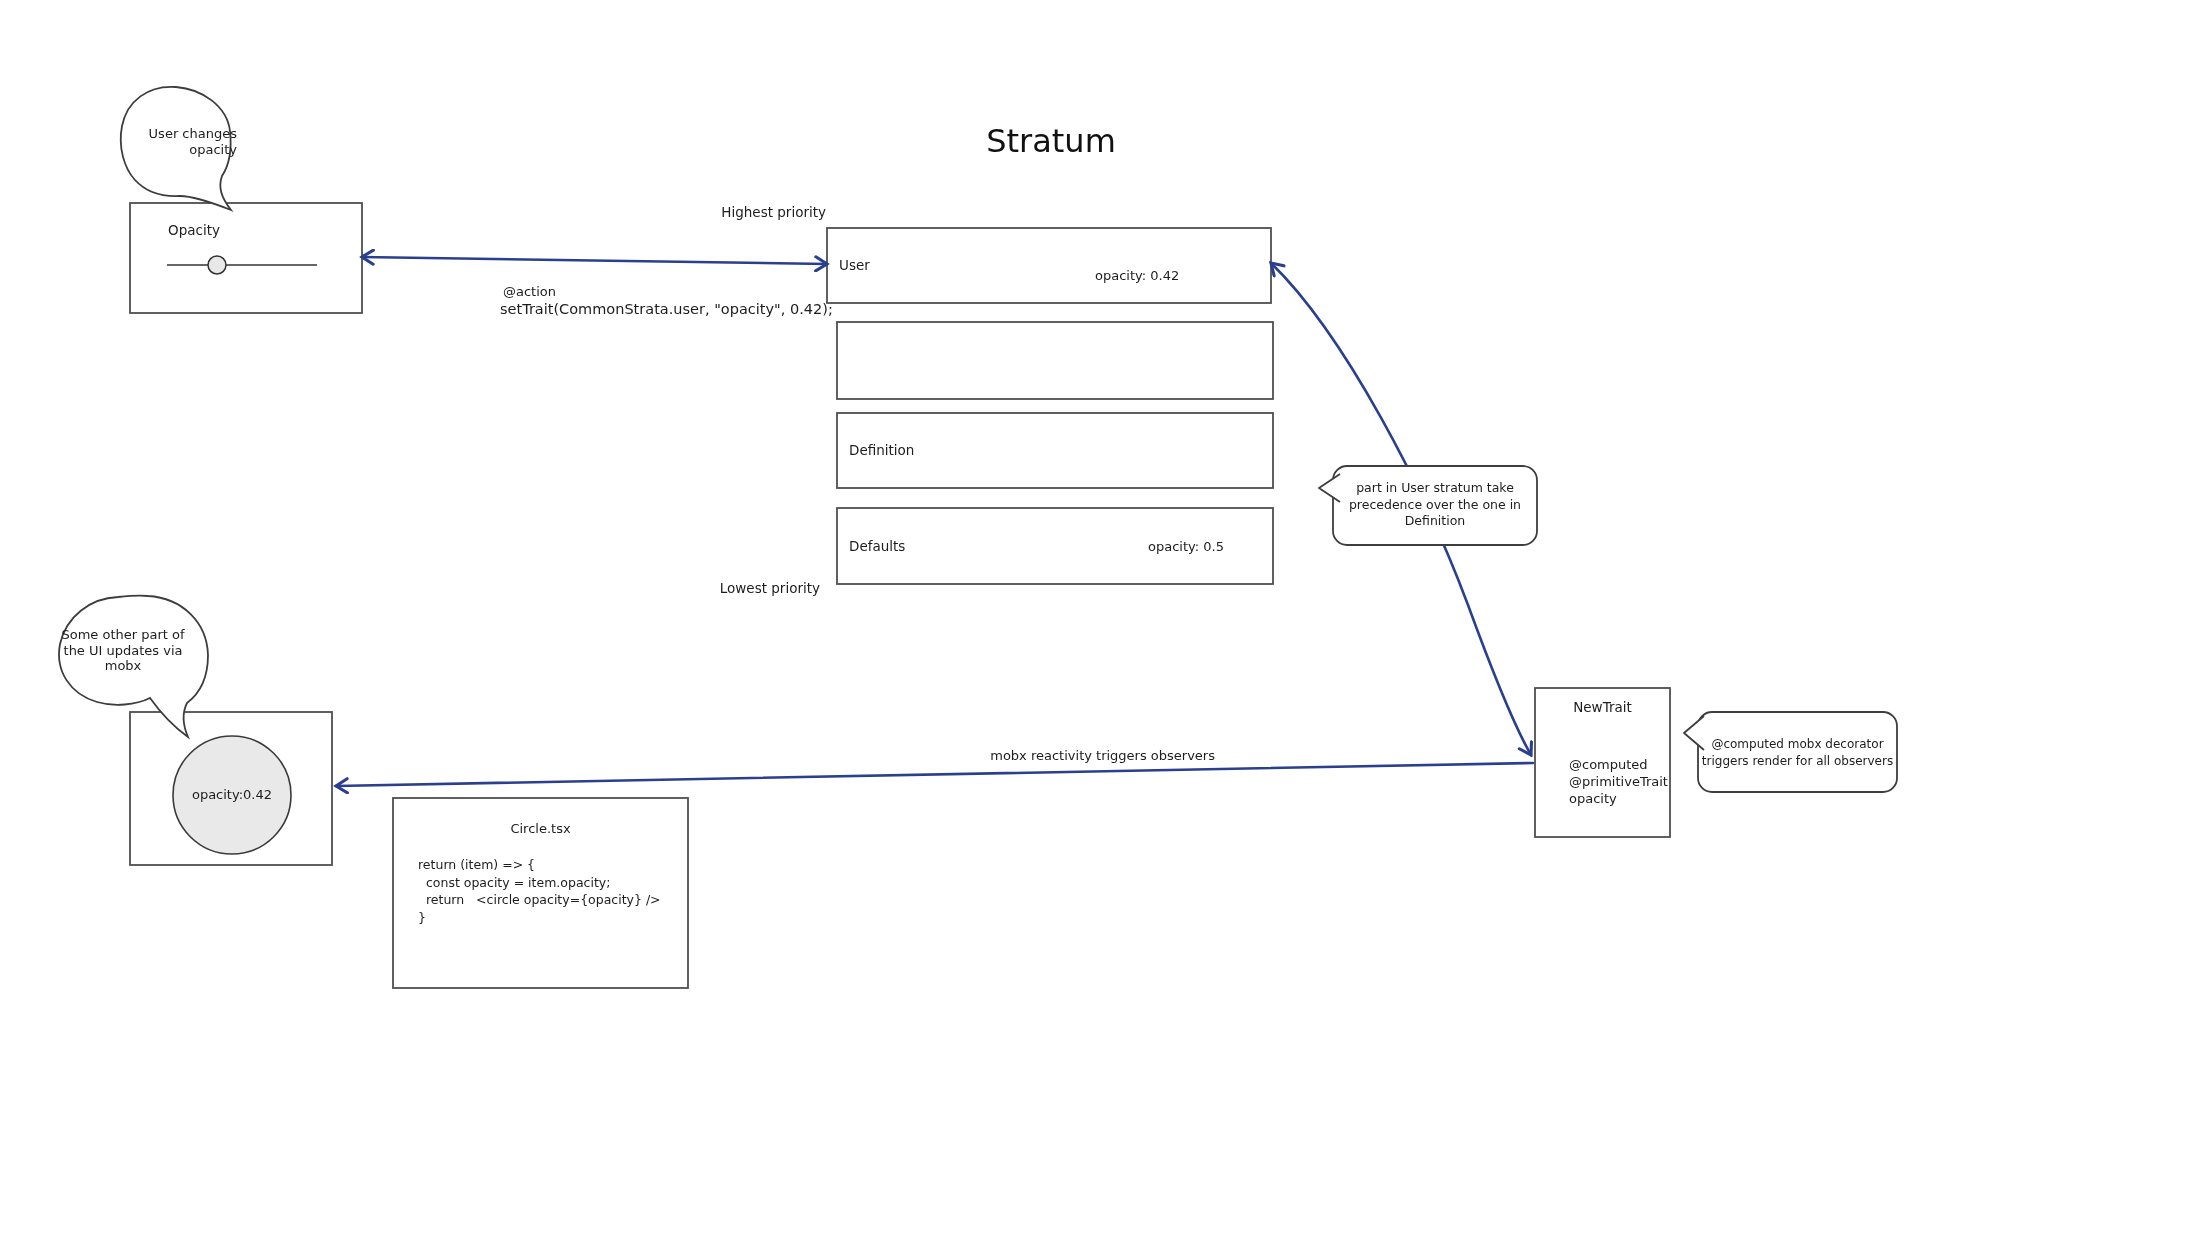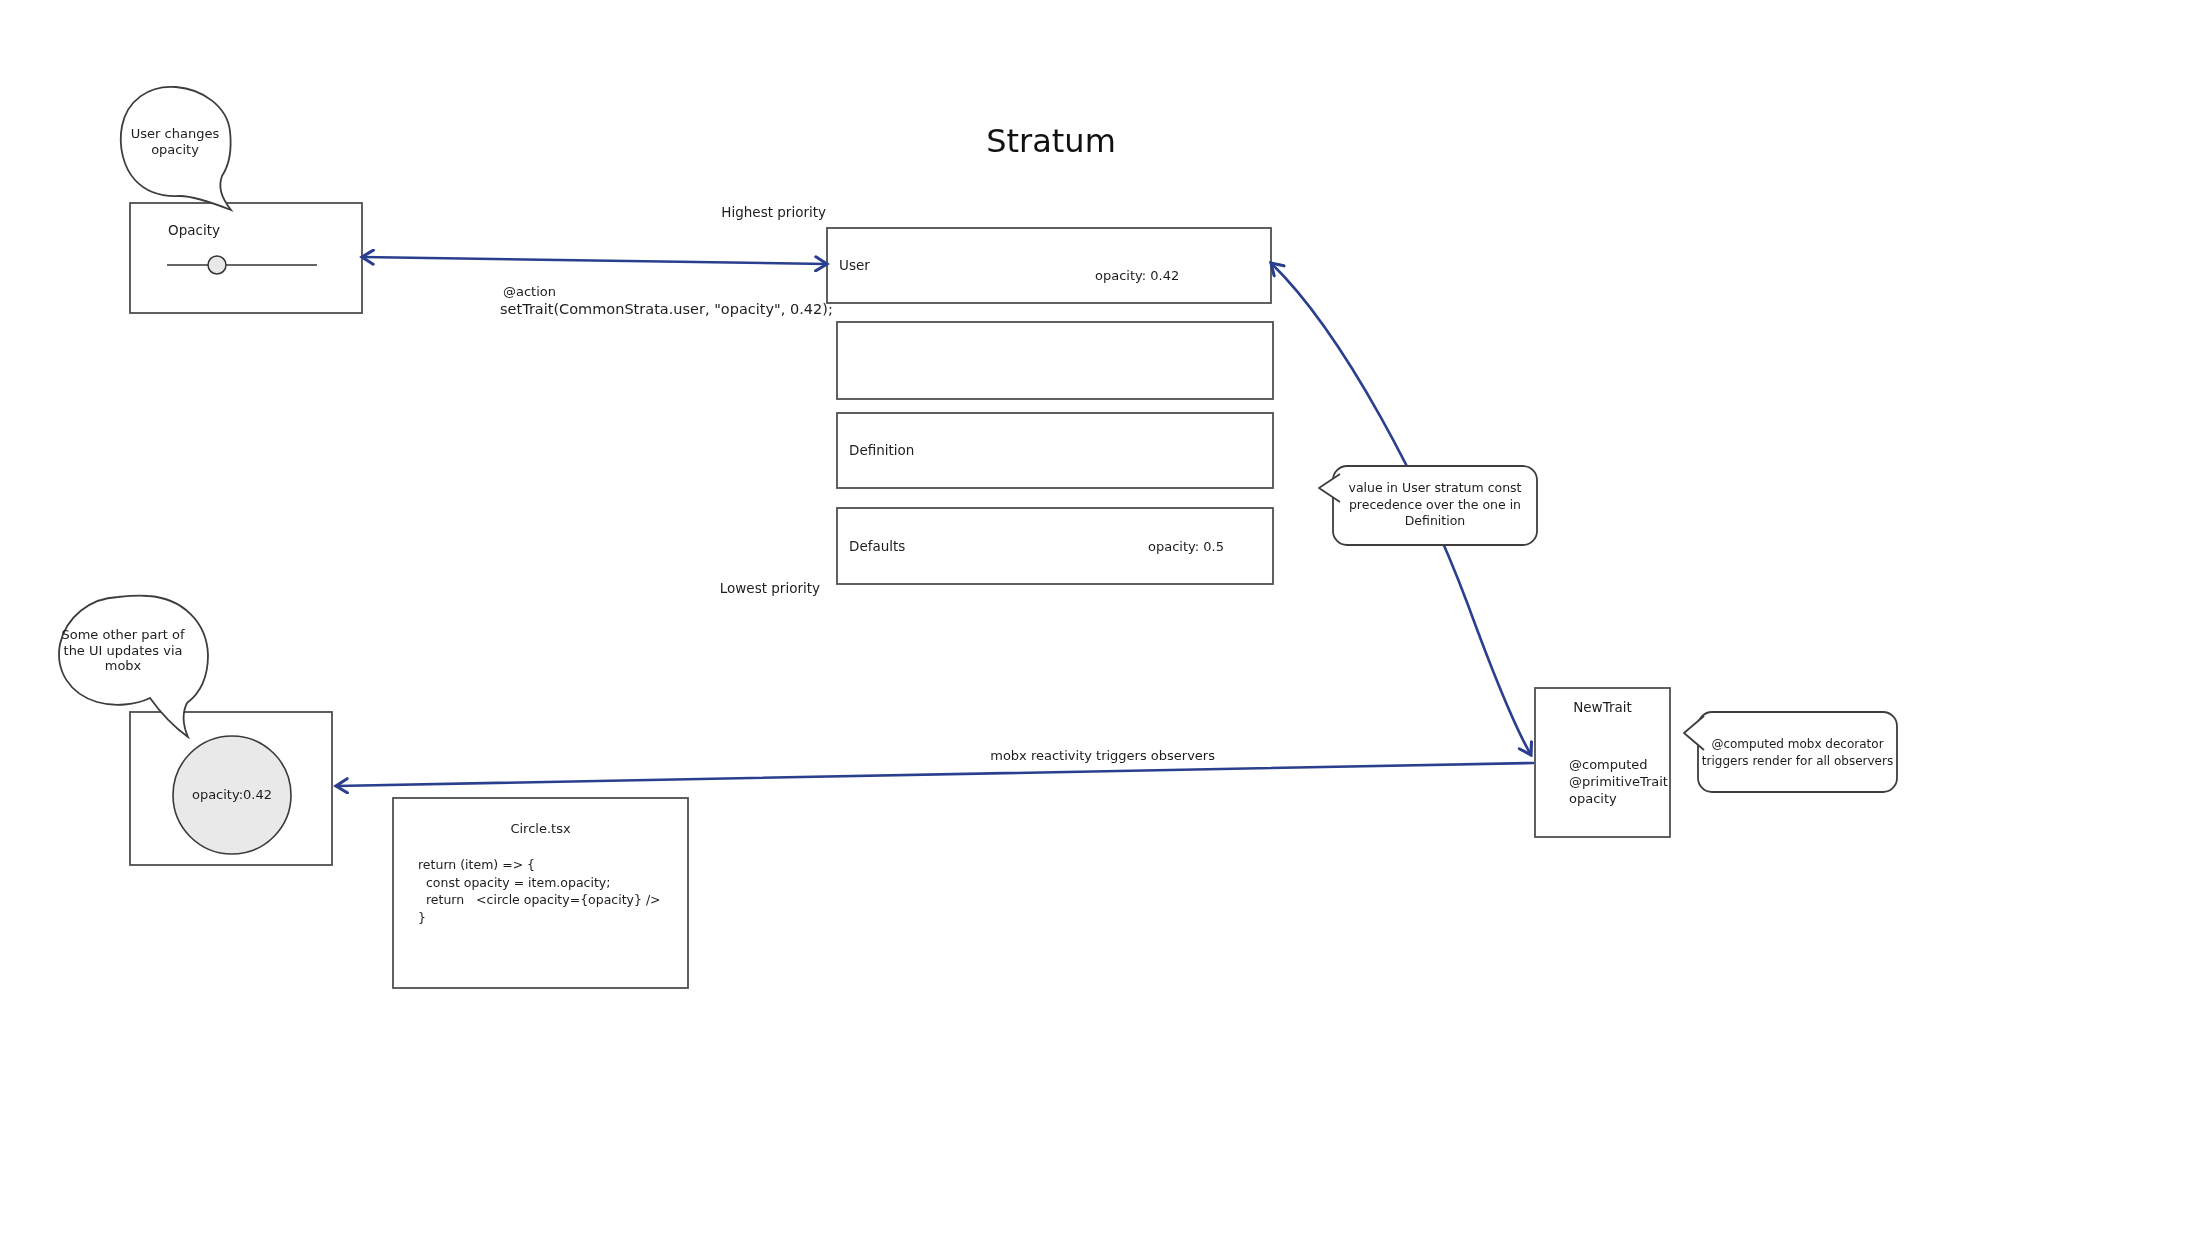--- a/index.html
+++ b/index.html
@@ -103,33 +103,33 @@
     <div class="codeline">}</div>
   </div>
 
   <div class="txt lbl center" style="left:1535px;top:699px;width:135px;">NewTrait</div>
   <div class="txt" style="left:1549px;top:756px;">
     <div class="traitline">@computed</div>
     <div class="traitline">@primitiveTrait</div>
     <div class="traitline">opacity</div>
   </div>
 
-  <div class="txt center" style="left:113px;top:126px;width:124px;">
+  <div class="txt center" style="left:113px;top:126px;width:124px;text-align:right;">
     <div class="bubline">User changes</div>
     <div class="bubline">opacity</div>
   </div>
 
   <div class="txt center" style="left:58px;top:627px;width:130px;">
     <div class="bubline">Some other part of</div>
     <div class="bubline">the UI updates via</div>
     <div class="bubline">mobx</div>
   </div>
 
   <div class="txt center" style="left:1338px;top:480px;width:194px;">
-    <div class="xs" style="line-height:16.5px;">value in User stratum const</div>
+    <div class="xs" style="line-height:16.5px;">part in User stratum take</div>
     <div class="xs" style="line-height:16.5px;">precedence over the one in</div>
     <div class="xs" style="line-height:16.5px;">Definition</div>
   </div>
 
   <div class="txt center" style="left:1698px;top:736px;width:199px;">
     <div class="xxs" style="line-height:16.5px;">@computed mobx decorator</div>
     <div class="xxs" style="line-height:16.5px;">triggers render for all observers</div>
   </div>
 
 </div>

